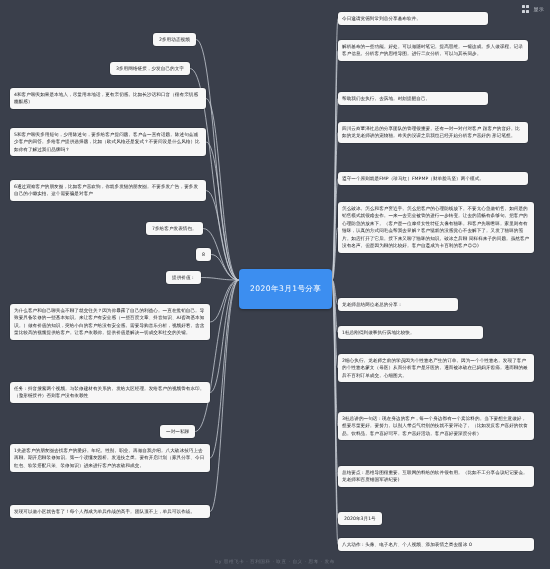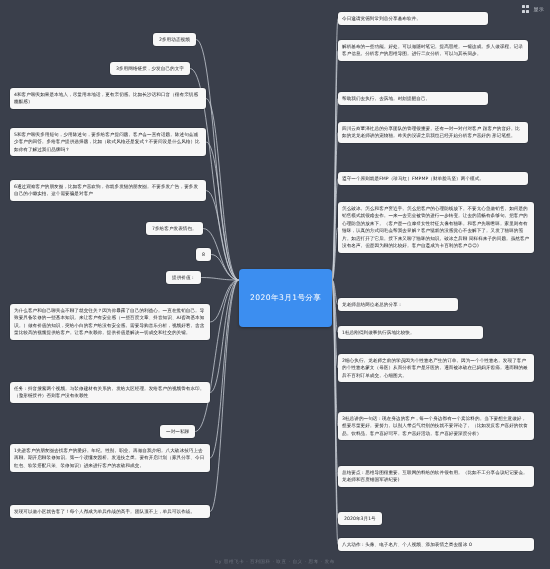--- a/index.html
+++ b/index.html
@@ -43,21 +43,21 @@
     padding: 3px 6px;
     text-align: center;
   }
   .root {
     position: absolute;
     background: #3c8ef0;
     color: #ffffff;
     border-radius: 4px;
     font-size: 7.6px;
     letter-spacing: 0.4px;
-    padding: 24px 11px;
+    padding: 15px 11px;
     white-space: nowrap;
     box-shadow: 0 1px 3px rgba(0,0,0,0.35);
     text-align: center;
   }
   #topbar {
     position: absolute;
     right: 6px;
     top: 5px;
     display: flex;
     align-items: center;

